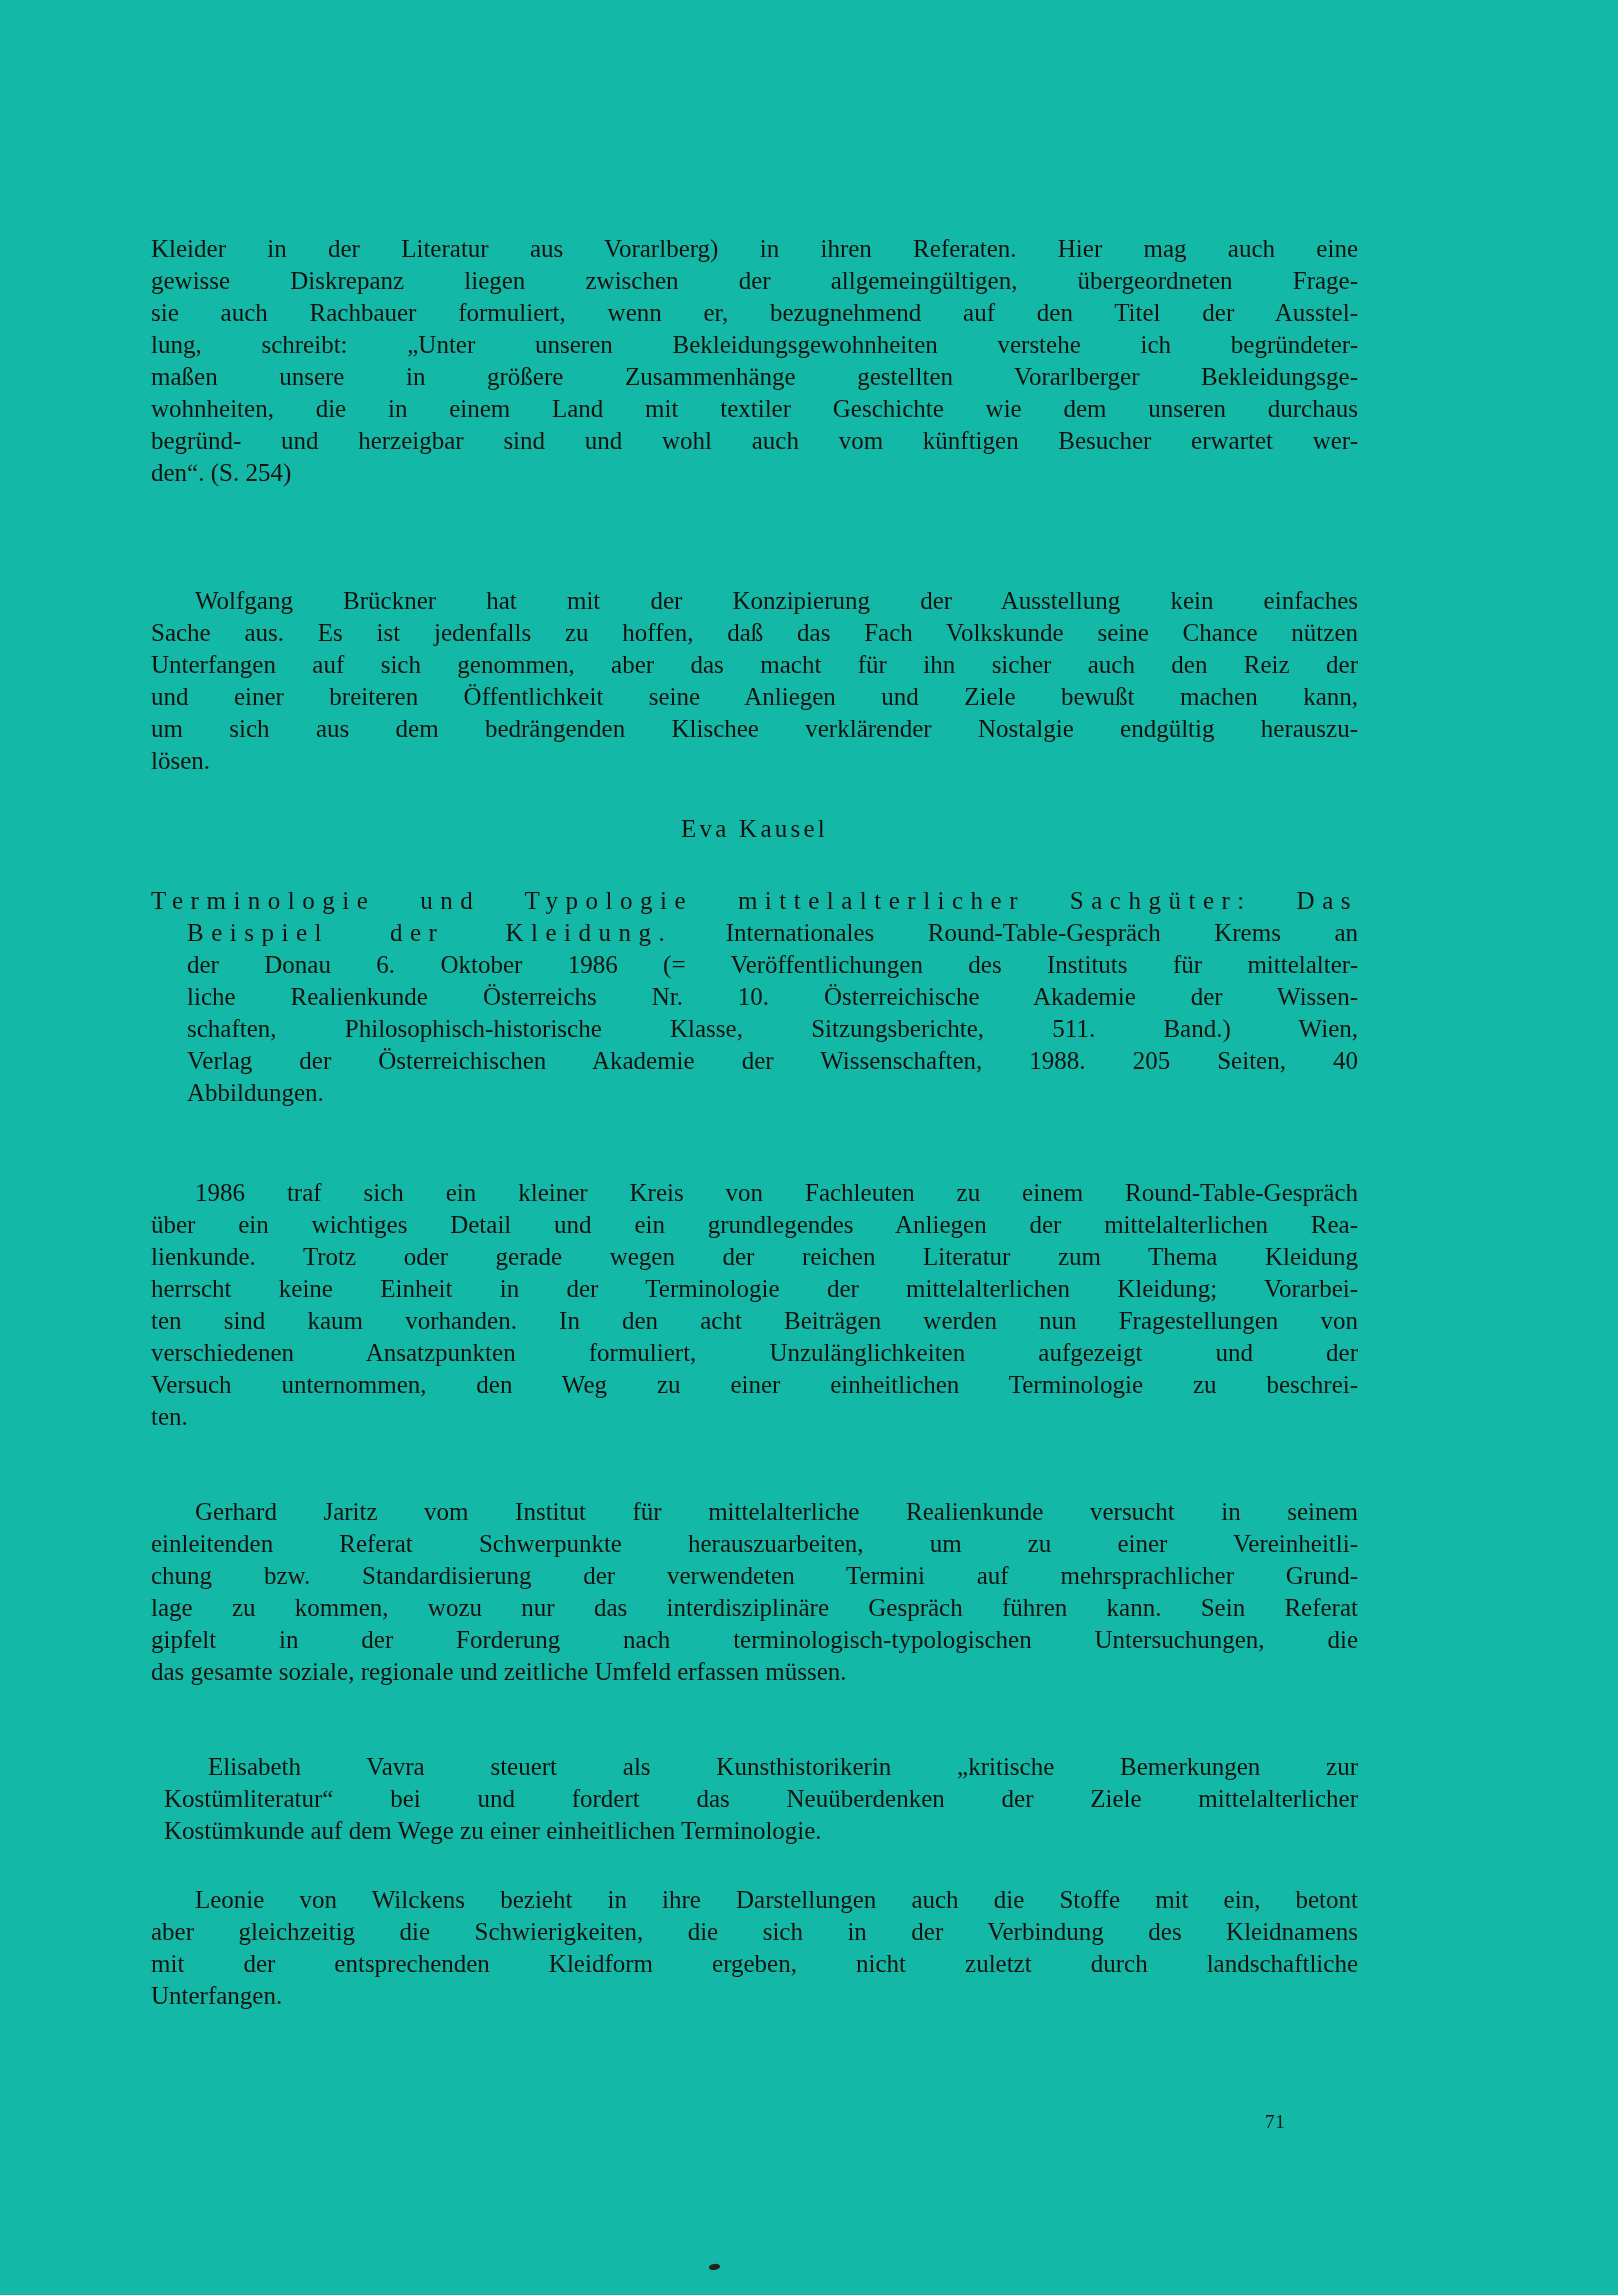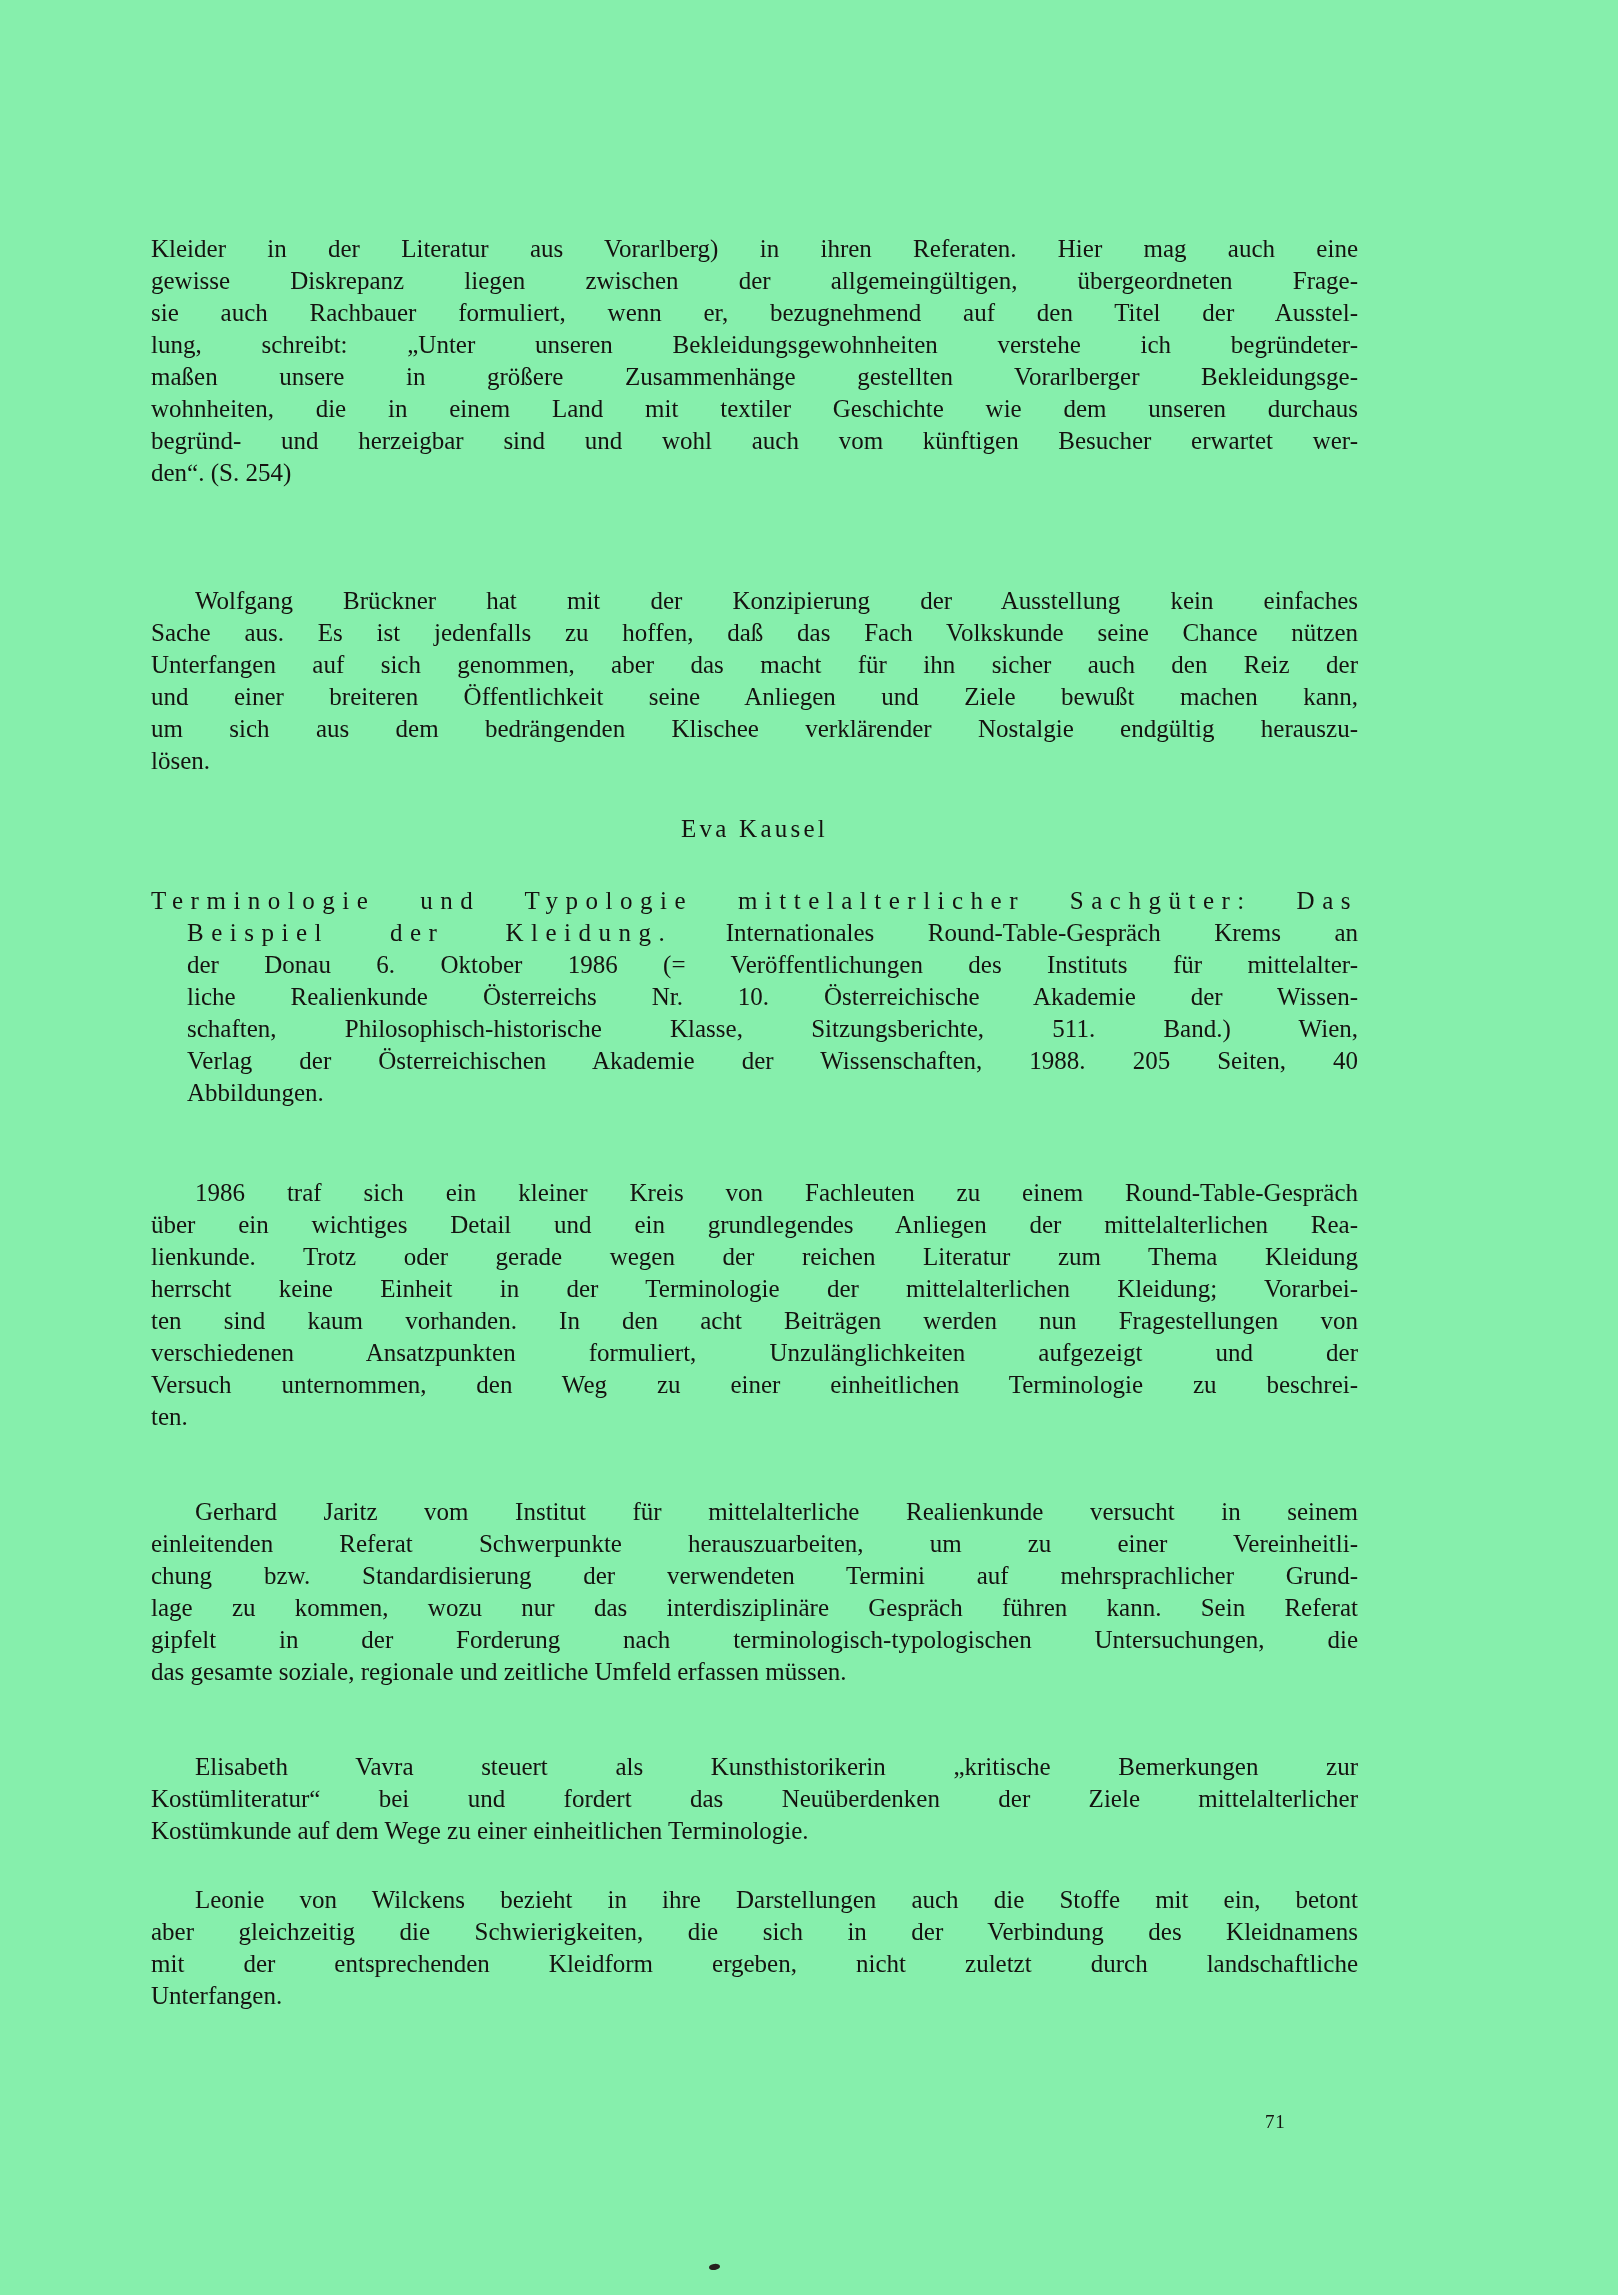--- a/index.html
+++ b/index.html
@@ -4,21 +4,21 @@
 <style>
   html, body {
     margin: 0;
     padding: 0;
     background: #ffffff;
   }
   .page {
     position: relative;
     width: 1618px;
     height: 2295px;
-    background: #86efac;
+    background: #14b8a6;
     overflow: hidden;
     font-family: "Liberation Serif", "DejaVu Serif", serif;
     color: #151310;
   }
   .textblock {
     position: absolute;
     left: 151px;
     top: 233px;
     width: 1207px;
     font-size: 25px;
@@ -42,21 +42,21 @@
     height: 32px;
     text-align: center;
     letter-spacing: 0.13em;
   }
   .review-heading { margin-top: 40px; }
   .review-heading .line:not(.first) { padding-left: 36px; }
   .spaced { letter-spacing: 0.30em; }
   .spaced-inline { letter-spacing: 0.30em; }
   #p3 { margin-top: 68px; }
   #p4 { margin-top: 63px; }
-  #p5 { margin-top: 63px; }
+  #p5 { margin-top: 63px; margin-left: 13px; }
   #p6 { margin-top: 37px; }
   .page-number {
     position: absolute;
     left: 1265px;
     top: 2106px;
     font-size: 19px;
     line-height: 32px;
     letter-spacing: 0.8px;
   }
   .ink-dot {

